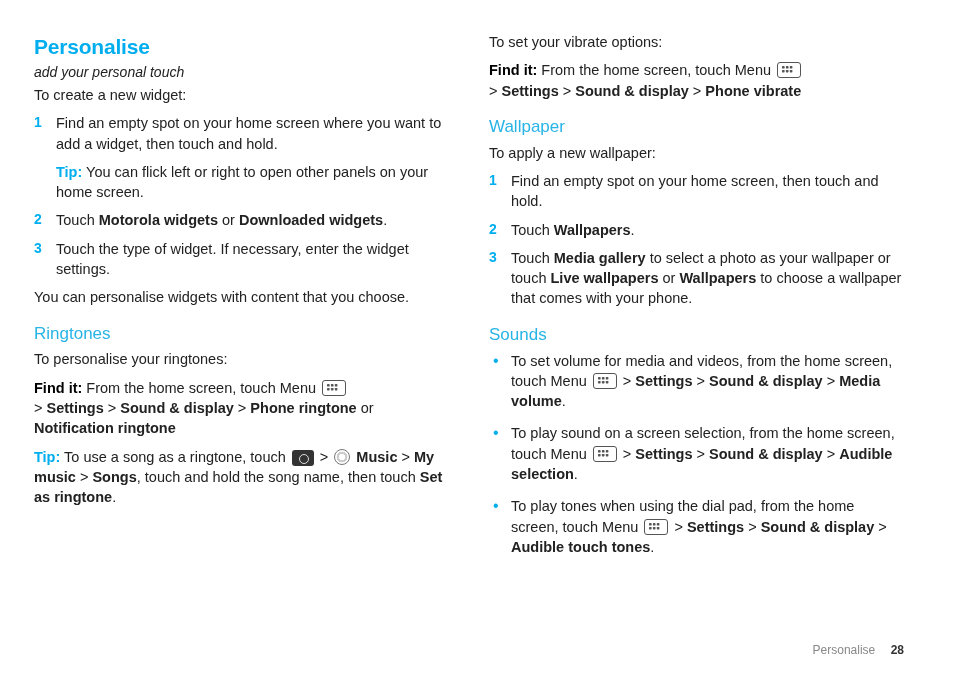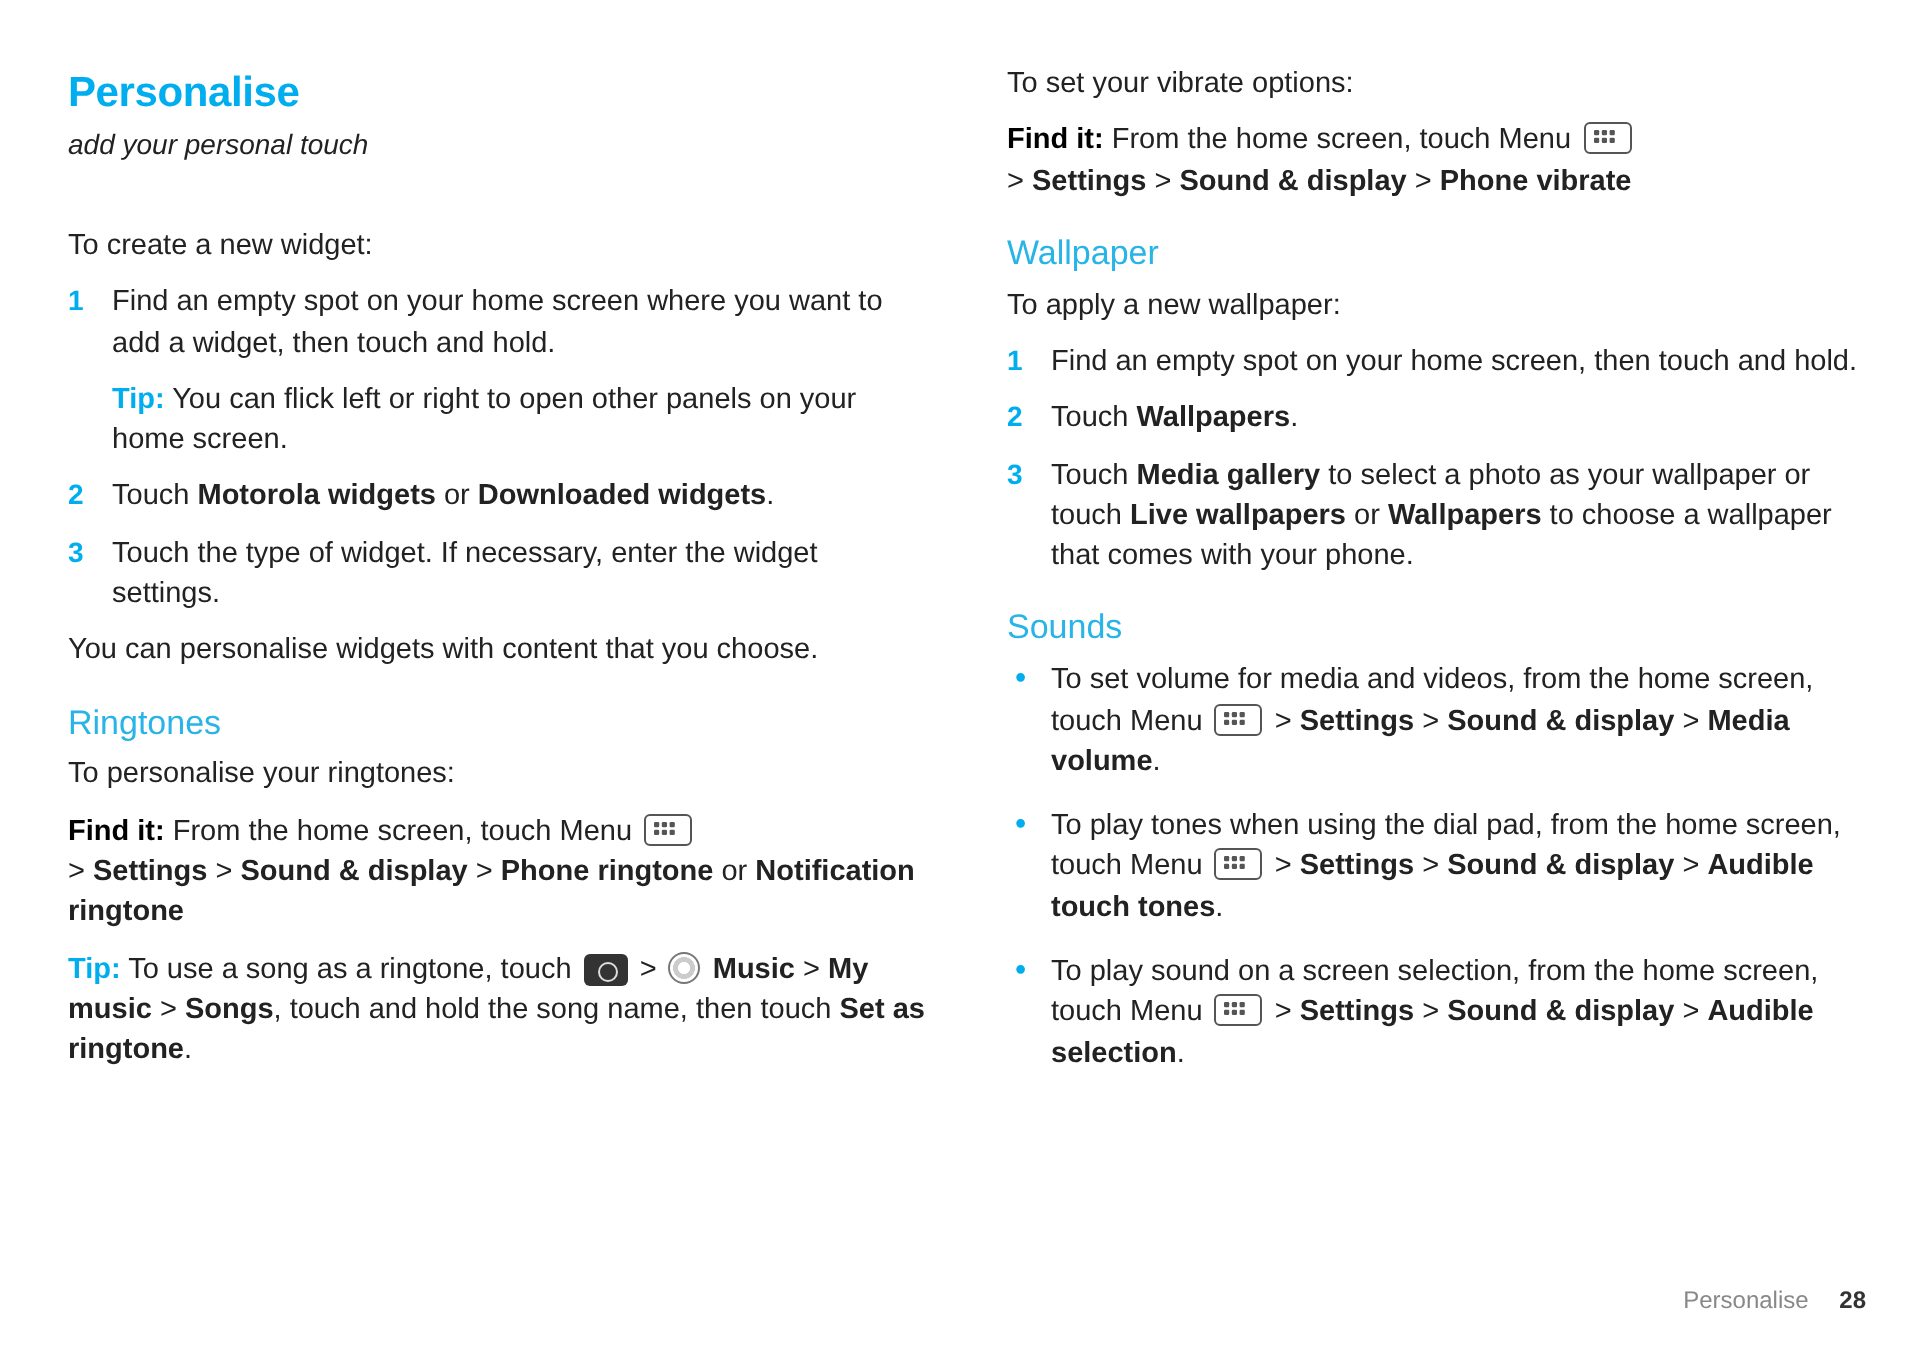--- a/index.html
+++ b/index.html
@@ -1,21 +1,21 @@
 <!DOCTYPE html>
 <html><head>
 <meta charset="utf-8">
 <style>
   * { box-sizing: border-box; margin: 0; padding: 0; }
   html, body { width: 954px; height: 677px; background: #fff; font-family: Arial, Helvetica, sans-serif; color: #222; }
-  .page { padding: 32px 21px 20px 34px; display: flex; flex-direction: column; height: 100%; }
+  .page { padding: 32px 50px 20px 34px; display: flex; flex-direction: column; height: 100%; }
   .cols { display: flex; gap: 40px; flex: 1; }
   .col { flex: 1; font-size: 14.5px; line-height: 1.4; }
   h1.title { color: #00AEEF; font-size: 21px; font-weight: 800; margin-bottom: 2px; letter-spacing: -0.2px; }
-  .subtitle { font-style: italic; font-size: 14px; margin-bottom: 30px; }
+  .subtitle { font-style: italic; font-size: 14px; margin-bottom: 2px; }
   h2.section { color: #28b4e6; font-size: 17px; font-weight: 400; margin-top: 14px; margin-bottom: 4px; }
   p { margin-bottom: 8px; }
   ol { list-style: none; padding-left: 0; margin-bottom: 8px; }
   ol > li { position: relative; padding-left: 22px; margin-bottom: 8px; }
   ol > li .num { position: absolute; left: 0; top: 0; color: #00AEEF; font-weight: 700; font-size: 14px; }
   ol > li .sub { margin-top: 8px; }
   ul.bul { list-style: none; padding-left: 0; }
   ul.bul > li { position: relative; padding-left: 22px; margin-bottom: 12px; }
   ul.bul > li::before { content: "•"; position: absolute; left: 4px; top: 0; color: #00AEEF; font-size: 16px; line-height: 1.3; }
   .tip { color: #00AEEF; font-weight: 700; }
@@ -93,24 +93,24 @@
           <span><span>Touch </span><span class="b">Media gallery</span><span> to select a photo as your wallpaper or touch </span><span class="b">Live wallpapers</span><span> or </span><span class="b">Wallpapers</span><span> to choose a wallpaper that comes with your phone.</span></span>
         </li>
       </ol>
 
       <h2 class="section">Sounds</h2>
       <ul class="bul">
         <li>
           <span>To set volume for media and videos, from the home screen, touch Menu </span><span class="menu-ico"></span><span> &gt; </span><span class="b">Settings</span><span> &gt; </span><span class="b">Sound &amp; display</span><span> &gt; </span><span class="b">Media volume</span><span>.</span>
         </li>
         <li>
-          <span>To play tones when using the dial pad, from the home screen, touch Menu </span><span class="menu-ico"></span><span> &gt; </span><span class="b">Settings</span><span> &gt; </span><span class="b">Sound &amp; display</span><span> &gt; </span><span class="b">Audible touch tones</span><span>.</span>
+          <span>To play sound on a screen selection, from the home screen, touch Menu </span><span class="menu-ico"></span><span> &gt; </span><span class="b">Settings</span><span> &gt; </span><span class="b">Sound &amp; display</span><span> &gt; </span><span class="b">Audible selection</span><span>.</span>
         </li>
         <li>
-          <span>To play sound on a screen selection, from the home screen, touch Menu </span><span class="menu-ico"></span><span> &gt; </span><span class="b">Settings</span><span> &gt; </span><span class="b">Sound &amp; display</span><span> &gt; </span><span class="b">Audible selection</span><span>.</span>
+          <span>To play tones when using the dial pad, from the home screen, touch Menu </span><span class="menu-ico"></span><span> &gt; </span><span class="b">Settings</span><span> &gt; </span><span class="b">Sound &amp; display</span><span> &gt; </span><span class="b">Audible touch tones</span><span>.</span>
         </li>
       </ul>
     </div>
   </div>
 
   <div class="footer">
     <span>Personalise</span>
     <span class="pg">28</span>
   </div>
 </div>

